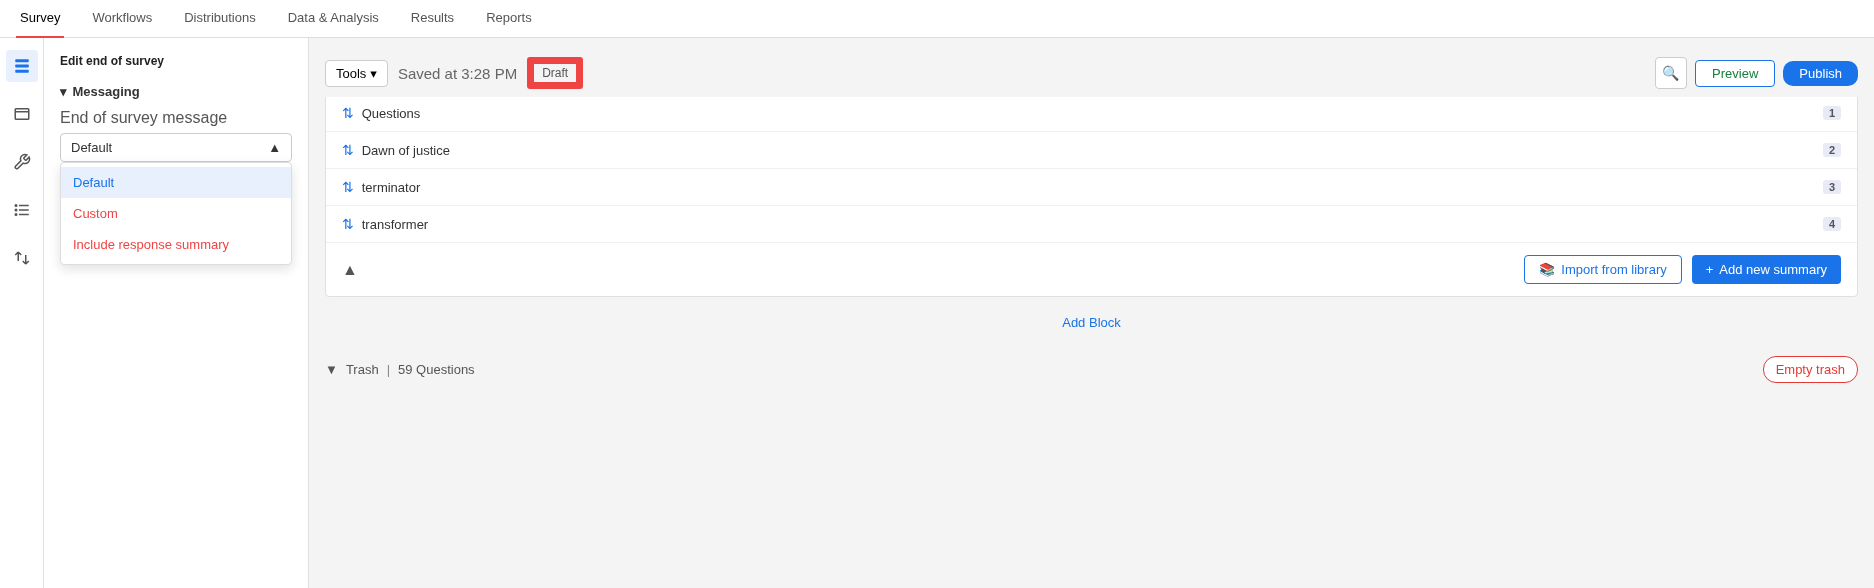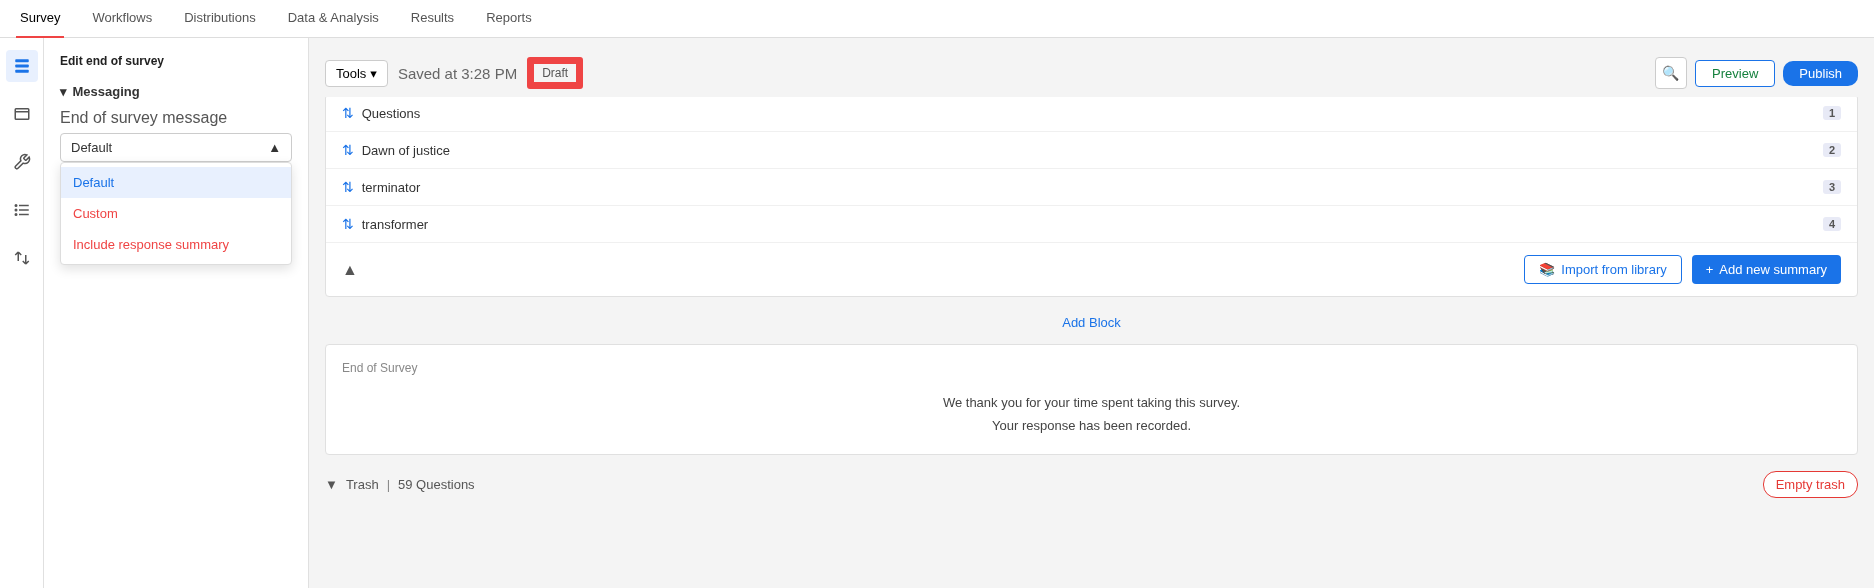--- a/index.html
+++ b/index.html
@@ -497,27 +497,20 @@
             <span>Add new summary</span>
           </button>
         </div>
       </div>
     </div>
 
     <div class="add-block-row">
       <span>Add Block</span>
     </div>
 
-    <div class="end-survey-block">
-      <div class="end-survey-label">End of Survey</div>
-      <div class="end-survey-text">
-        <p>We thank you for your time spent taking this survey.</p>
-        <p>Your response has been recorded.</p>
-      </div>
-    </div>
 
     <div class="trash-row">
       <div class="trash-left">
         <span style="cursor:pointer;">▼</span>
         <span>Trash</span>
         <span class="trash-count">|</span>
         <span>59 Questions</span>
       </div>
       <button class="empty-trash-btn">Empty trash</button>
     </div>

